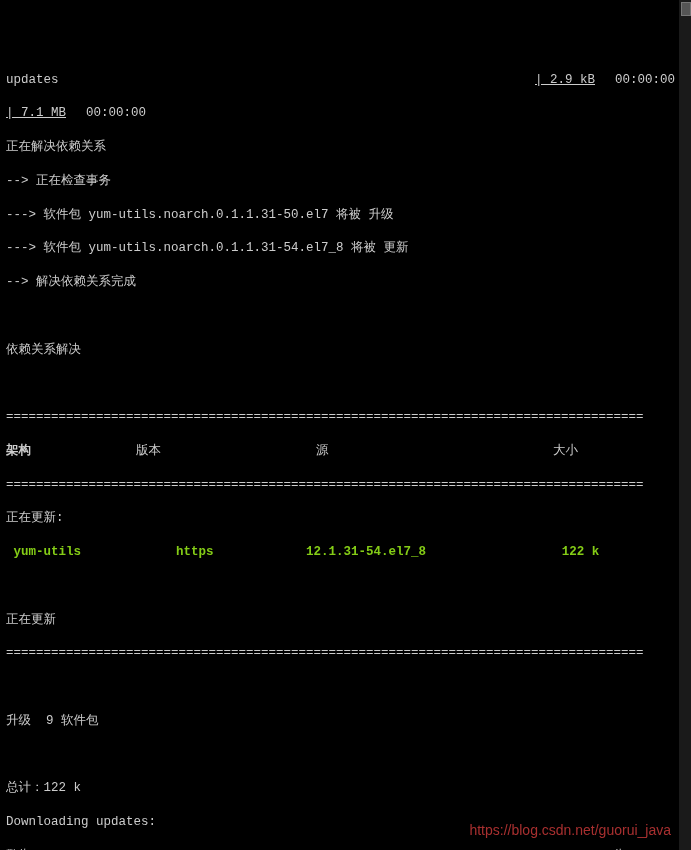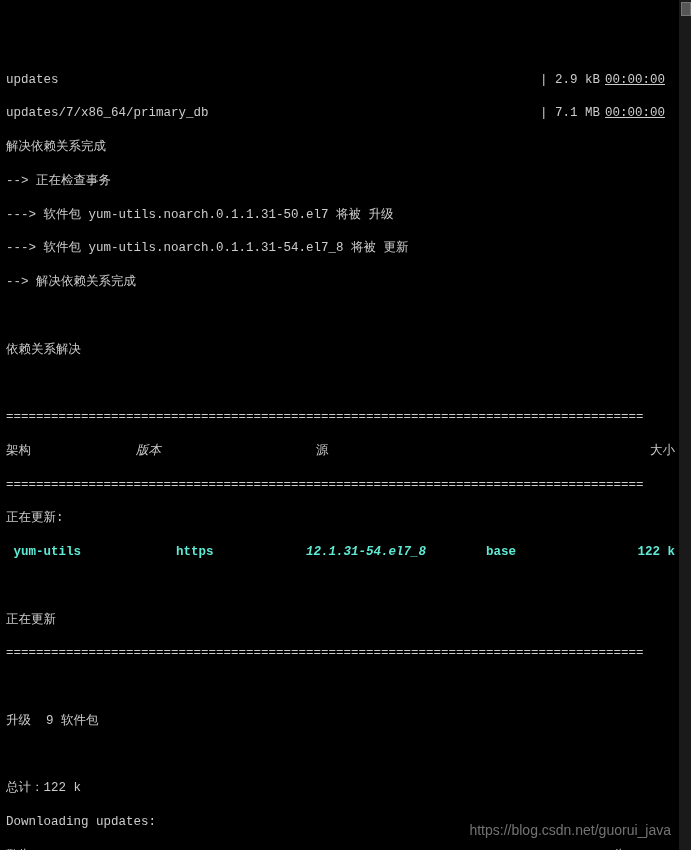--- a/index.html
+++ b/index.html
@@ -10,39 +10,39 @@
       font-size: 12.5px;
       line-height: 1.35;
       width: 691px;
       height: 850px;
       padding: 4px 6px;
       position: relative;
       overflow: hidden;
       white-space: pre-wrap;
     }
     .line { white-space: pre; }
-    .bold { font-weight: bold; color: #5eead4; }
+    .bold { font-weight: bold; color: #84cc16; }
     .hr {
       color: #ccc;
       letter-spacing: 0;
       overflow: hidden;
       white-space: nowrap;
     }
     .table-header, .table-row {
       display: flex;
     }
     .col-pkg { width: 170px; }
-    .col-arch { width: 130px; }
-    .col-ver { width: 180px; font-style: italic; }
+    .col-arch { width: 130px; font-weight: bold; }
+    .col-ver { width: 180px; }
     .col-repo { width: 140px; }
-    .col-size { flex: 1; text-align: right; padding-right: 10px; }
+    .col-size { flex: 1; text-align: center; padding-right: 10px; }
     .dl-row { display: flex; }
     .dl-left { flex: 1; }
-    .dl-size { width: 70px; text-align: center; }
-    .dl-time { width: 80px; text-align: left; padding-right: 10px; text-decoration: underline; }
+    .dl-size { width: 70px; text-align: left; text-decoration: underline; }
+    .dl-time { width: 80px; text-align: right; padding-right: 10px; }
     .scrollbar {
       position: absolute;
       right: 0;
       top: 0;
       width: 12px;
       height: 850px;
       background: #1a1a1a;
     }
     .scrollbar-thumb {
       position: absolute;
@@ -50,63 +50,61 @@
       top: 2px;
       width: 10px;
       height: 14px;
       background: #555;
       border: 1px solid #777;
     }
     .watermark {
       position: absolute;
       bottom: 10px;
       right: 20px;
-      color: #a3a3a3;
+      color: #ef4444;
       font-family: Arial, sans-serif;
       font-size: 14px;
       opacity: 0.7;
     }
   </style>
 </head>
 <body>
 
 
 
 <div class="dl-row">
   <span class="dl-left">updates</span>
   <span class="dl-size">| 2.9 kB</span>
   <span class="dl-time">00:00:00</span>
 </div>
 <div class="dl-row">
-  <span class="dl-left">updates/7/x86_64/primary_db</span>
   <span class="dl-size">| 7.1 MB</span>
   <span class="dl-time">00:00:00</span>
 </div>
-<div class="line">解决依赖关系完成</div>
+<div class="line">正在解决依赖关系</div>
 <div class="line">--&gt; 正在检查事务</div>
 <div class="line">---&gt; 软件包 yum-utils.noarch.0.1.1.31-50.el7 将被 升级</div>
 <div class="line">---&gt; 软件包 yum-utils.noarch.0.1.1.31-54.el7_8 将被 更新</div>
 <div class="line">--&gt; 解决依赖关系完成</div>
 <div class="line">&nbsp;</div>
 <div class="line">依赖关系解决</div>
 <div class="line">&nbsp;</div>
 <div class="hr">=====================================================================================</div>
 <div class="table-header">
   <span class="col-arch">架构</span>
   <span class="col-ver">版本</span>
   <span class="col-repo">源</span>
   <span class="col-size">大小</span>
 </div>
 <div class="hr">=====================================================================================</div>
 <div class="line">正在更新:</div>
 <div class="table-row bold">
   <span class="col-pkg"> yum-utils</span>
   <span class="col-arch">https</span>
   <span class="col-ver">12.1.31-54.el7_8</span>
-  <span class="col-repo">base</span>
   <span class="col-size">122 k</span>
 </div>
 <div class="line">&nbsp;</div>
 <div class="line">正在更新</div>
 <div class="hr">=====================================================================================</div>
 <div class="line">&nbsp;</div>
 <div class="line">升级  9 软件包</div>
 <div class="line">&nbsp;</div>
 <div class="line">总计：122 k</div>
 <div class="line">Downloading updates:</div>

